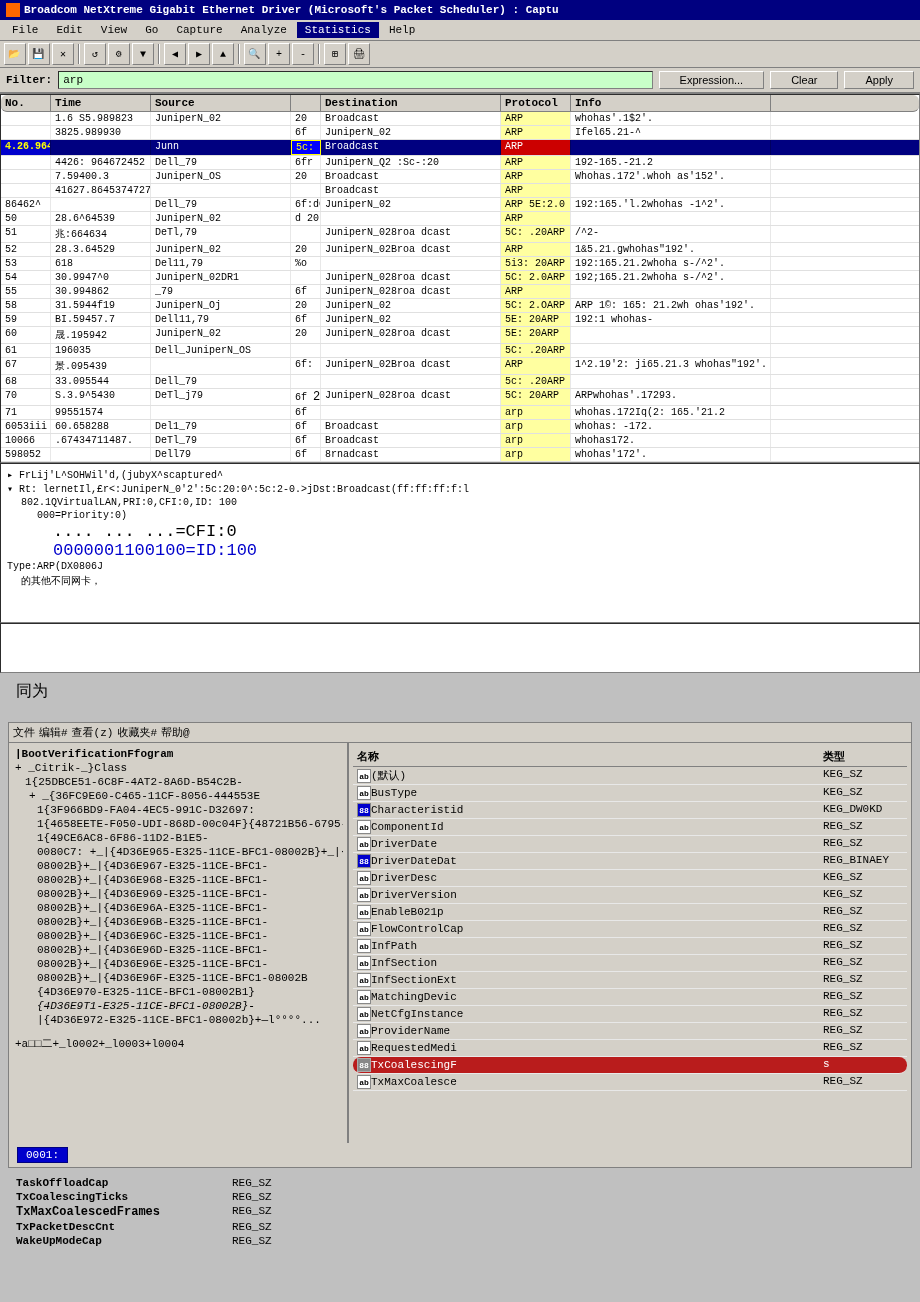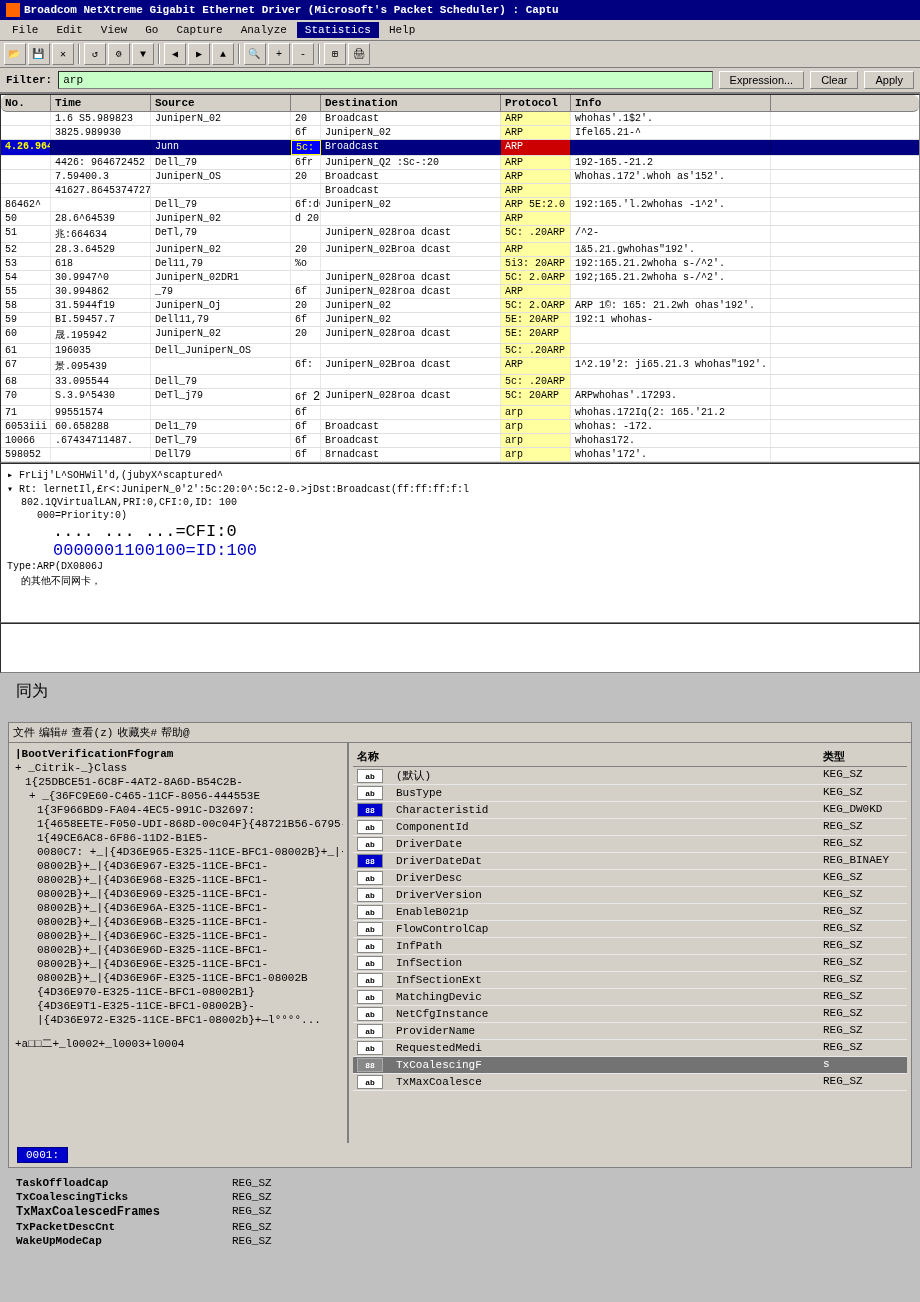--- a/index.html
+++ b/index.html
@@ -100,21 +100,21 @@
       flex: 1;
       font-family: 'Courier New', monospace;
     }
     .filter-btn {
       background: #d4d0c8;
       border: 1px solid;
       border-top-color: #fff;
       border-left-color: #fff;
       border-right-color: #808080;
       border-bottom-color: #808080;
-      padding: 2px 10px;
+      padding: 2px 20px;
       cursor: pointer;
       font-size: 11px;
     }
 
     
     .packet-list {
       background: #fff;
       border: 1px inset #808080;
       overflow: hidden;
     }
@@ -225,28 +225,29 @@
       padding: 2px 4px;
       font-weight: bold;
     }
     .registry-value-row {
       display: grid;
       grid-template-columns: 1fr 80px;
       padding: 1px 4px;
       border-bottom: 1px solid #e8e8e8;
     }
     .registry-value-row.selected {
-      background: #737373;
+      background: #b91c1c;
       color: #fff;
+      border-radius: 8px;
     }
     .reg-icon {
       display: inline-block;
-      width: 26px;
+      width: 14px;
       height: 14px;
-      margin-right: 13px;
+      margin-right: 0;
       vertical-align: middle;
       font-size: 10px;
     }
     .reg-ab { background: #fff; border: 1px solid #888; color: #000; font-size: 8px; font-weight: bold; text-align: center; line-height: 14px; }
     .reg-bin { background: #00c; border: 1px solid #888; color: #fff; font-size: 8px; font-weight: bold; text-align: center; line-height: 14px; }
 
     
     .registry-bottom {
       padding: 4px 16px;
       font-size: 11px;
@@ -624,21 +625,21 @@
       <div class="registry-tree-item" style="padding-left:24px;">08002B}+_|{4D36E967-E325-11CE-BFC1-</div>
       <div class="registry-tree-item" style="padding-left:24px;">08002B}+_|{4D36E968-E325-11CE-BFC1-</div>
       <div class="registry-tree-item" style="padding-left:24px;">08002B}+_|{4D36E969-E325-11CE-BFC1-</div>
       <div class="registry-tree-item" style="padding-left:24px;">08002B}+_|{4D36E96A-E325-11CE-BFC1-</div>
       <div class="registry-tree-item" style="padding-left:24px;">08002B}+_|{4D36E96B-E325-11CE-BFC1-</div>
       <div class="registry-tree-item" style="padding-left:24px;">08002B}+_|{4D36E96C-E325-11CE-BFC1-</div>
       <div class="registry-tree-item" style="padding-left:24px;">08002B}+_|{4D36E96D-E325-11CE-BFC1-</div>
       <div class="registry-tree-item" style="padding-left:24px;">08002B}+_|{4D36E96E-E325-11CE-BFC1-</div>
       <div class="registry-tree-item" style="padding-left:24px;">08002B}+_|{4D36E96F-E325-11CE-BFC1-08002B</div>
       <div class="registry-tree-item" style="padding-left:24px;">{4D36E970-E325-11CE-BFC1-08002B1}</div>
-      <div class="registry-tree-item" style="padding-left:24px;">{4D36E9T1-E325-11CE-BFC1-08002B}-</div>
+      <div class="registry-tree-item" style="padding-left:24px;font-style:italic;">{4D36E9T1-E325-11CE-BFC1-08002B}-</div>
       <div class="registry-tree-item" style="padding-left:24px;">|{4D36E972-E325-11CE-BFC1-08002b}+—l°°°°...</div>
       <div style="height:8px;"></div>
       <div class="registry-tree-item">+a□□二+_l0002+_l0003+l0004</div>
     </div>
 
     <div class="registry-values">
       <div class="registry-values-header">
         <div>名称</div>
         <div>类型</div>
       </div>

